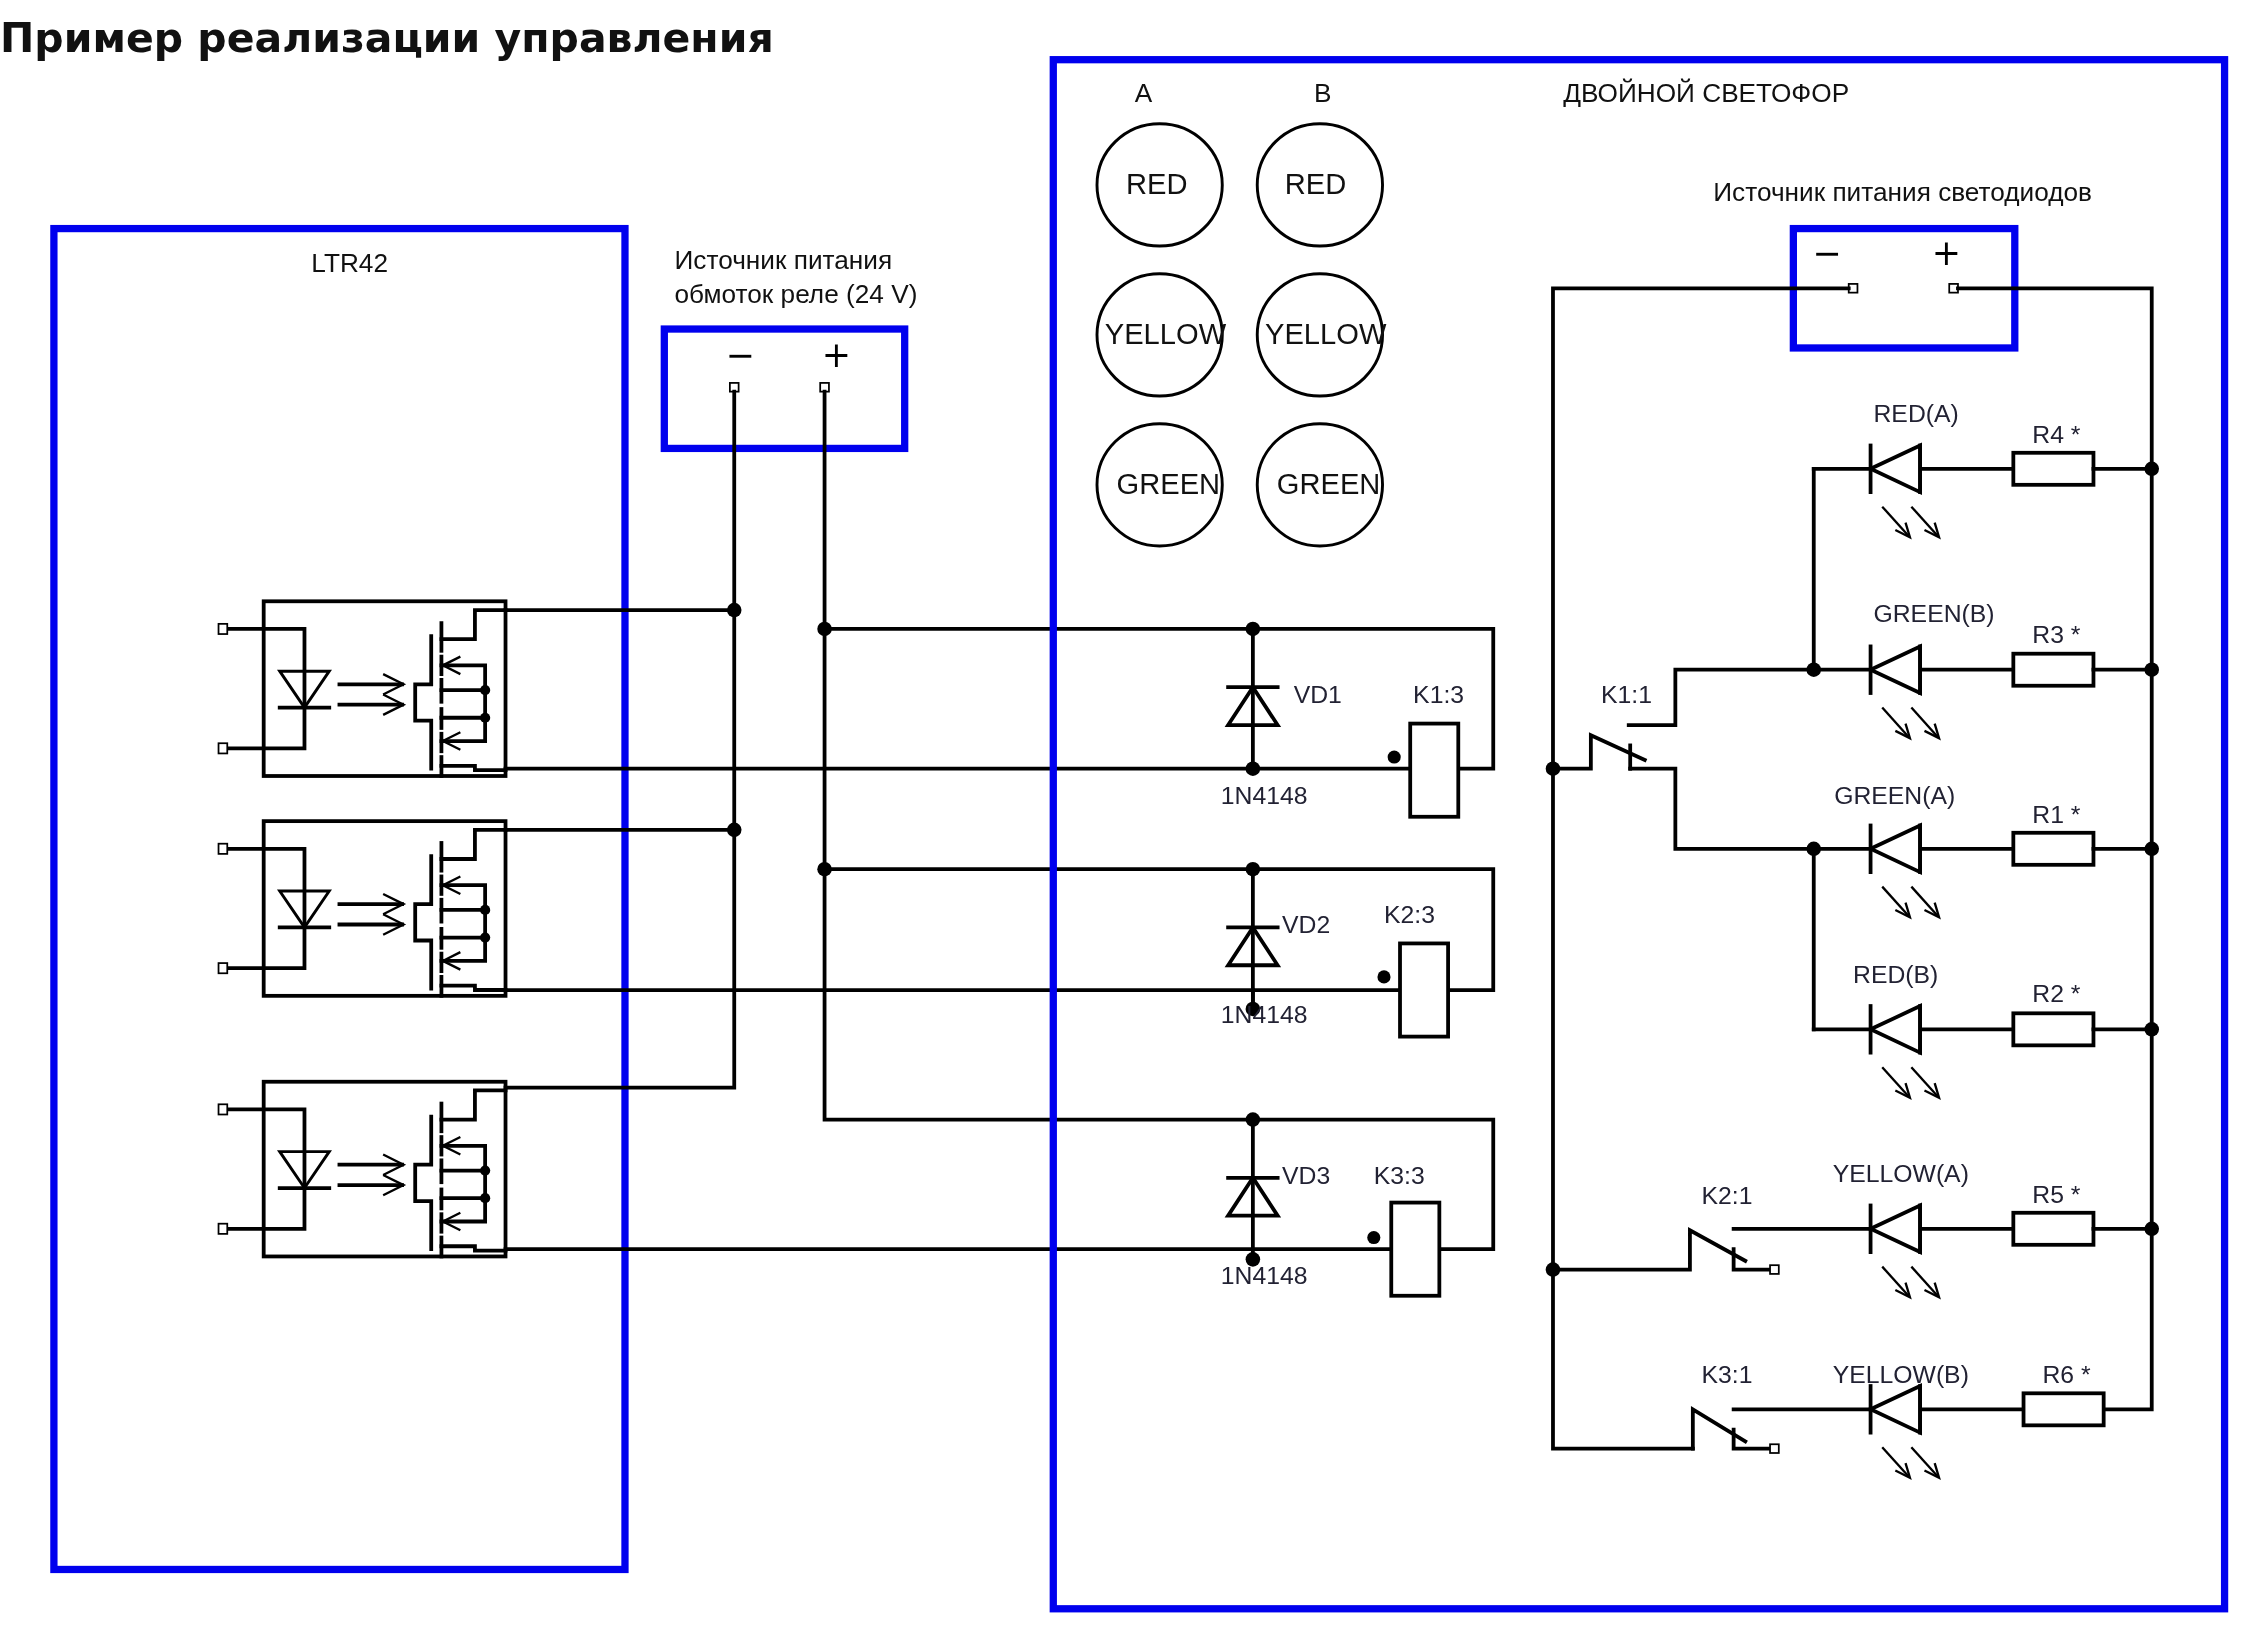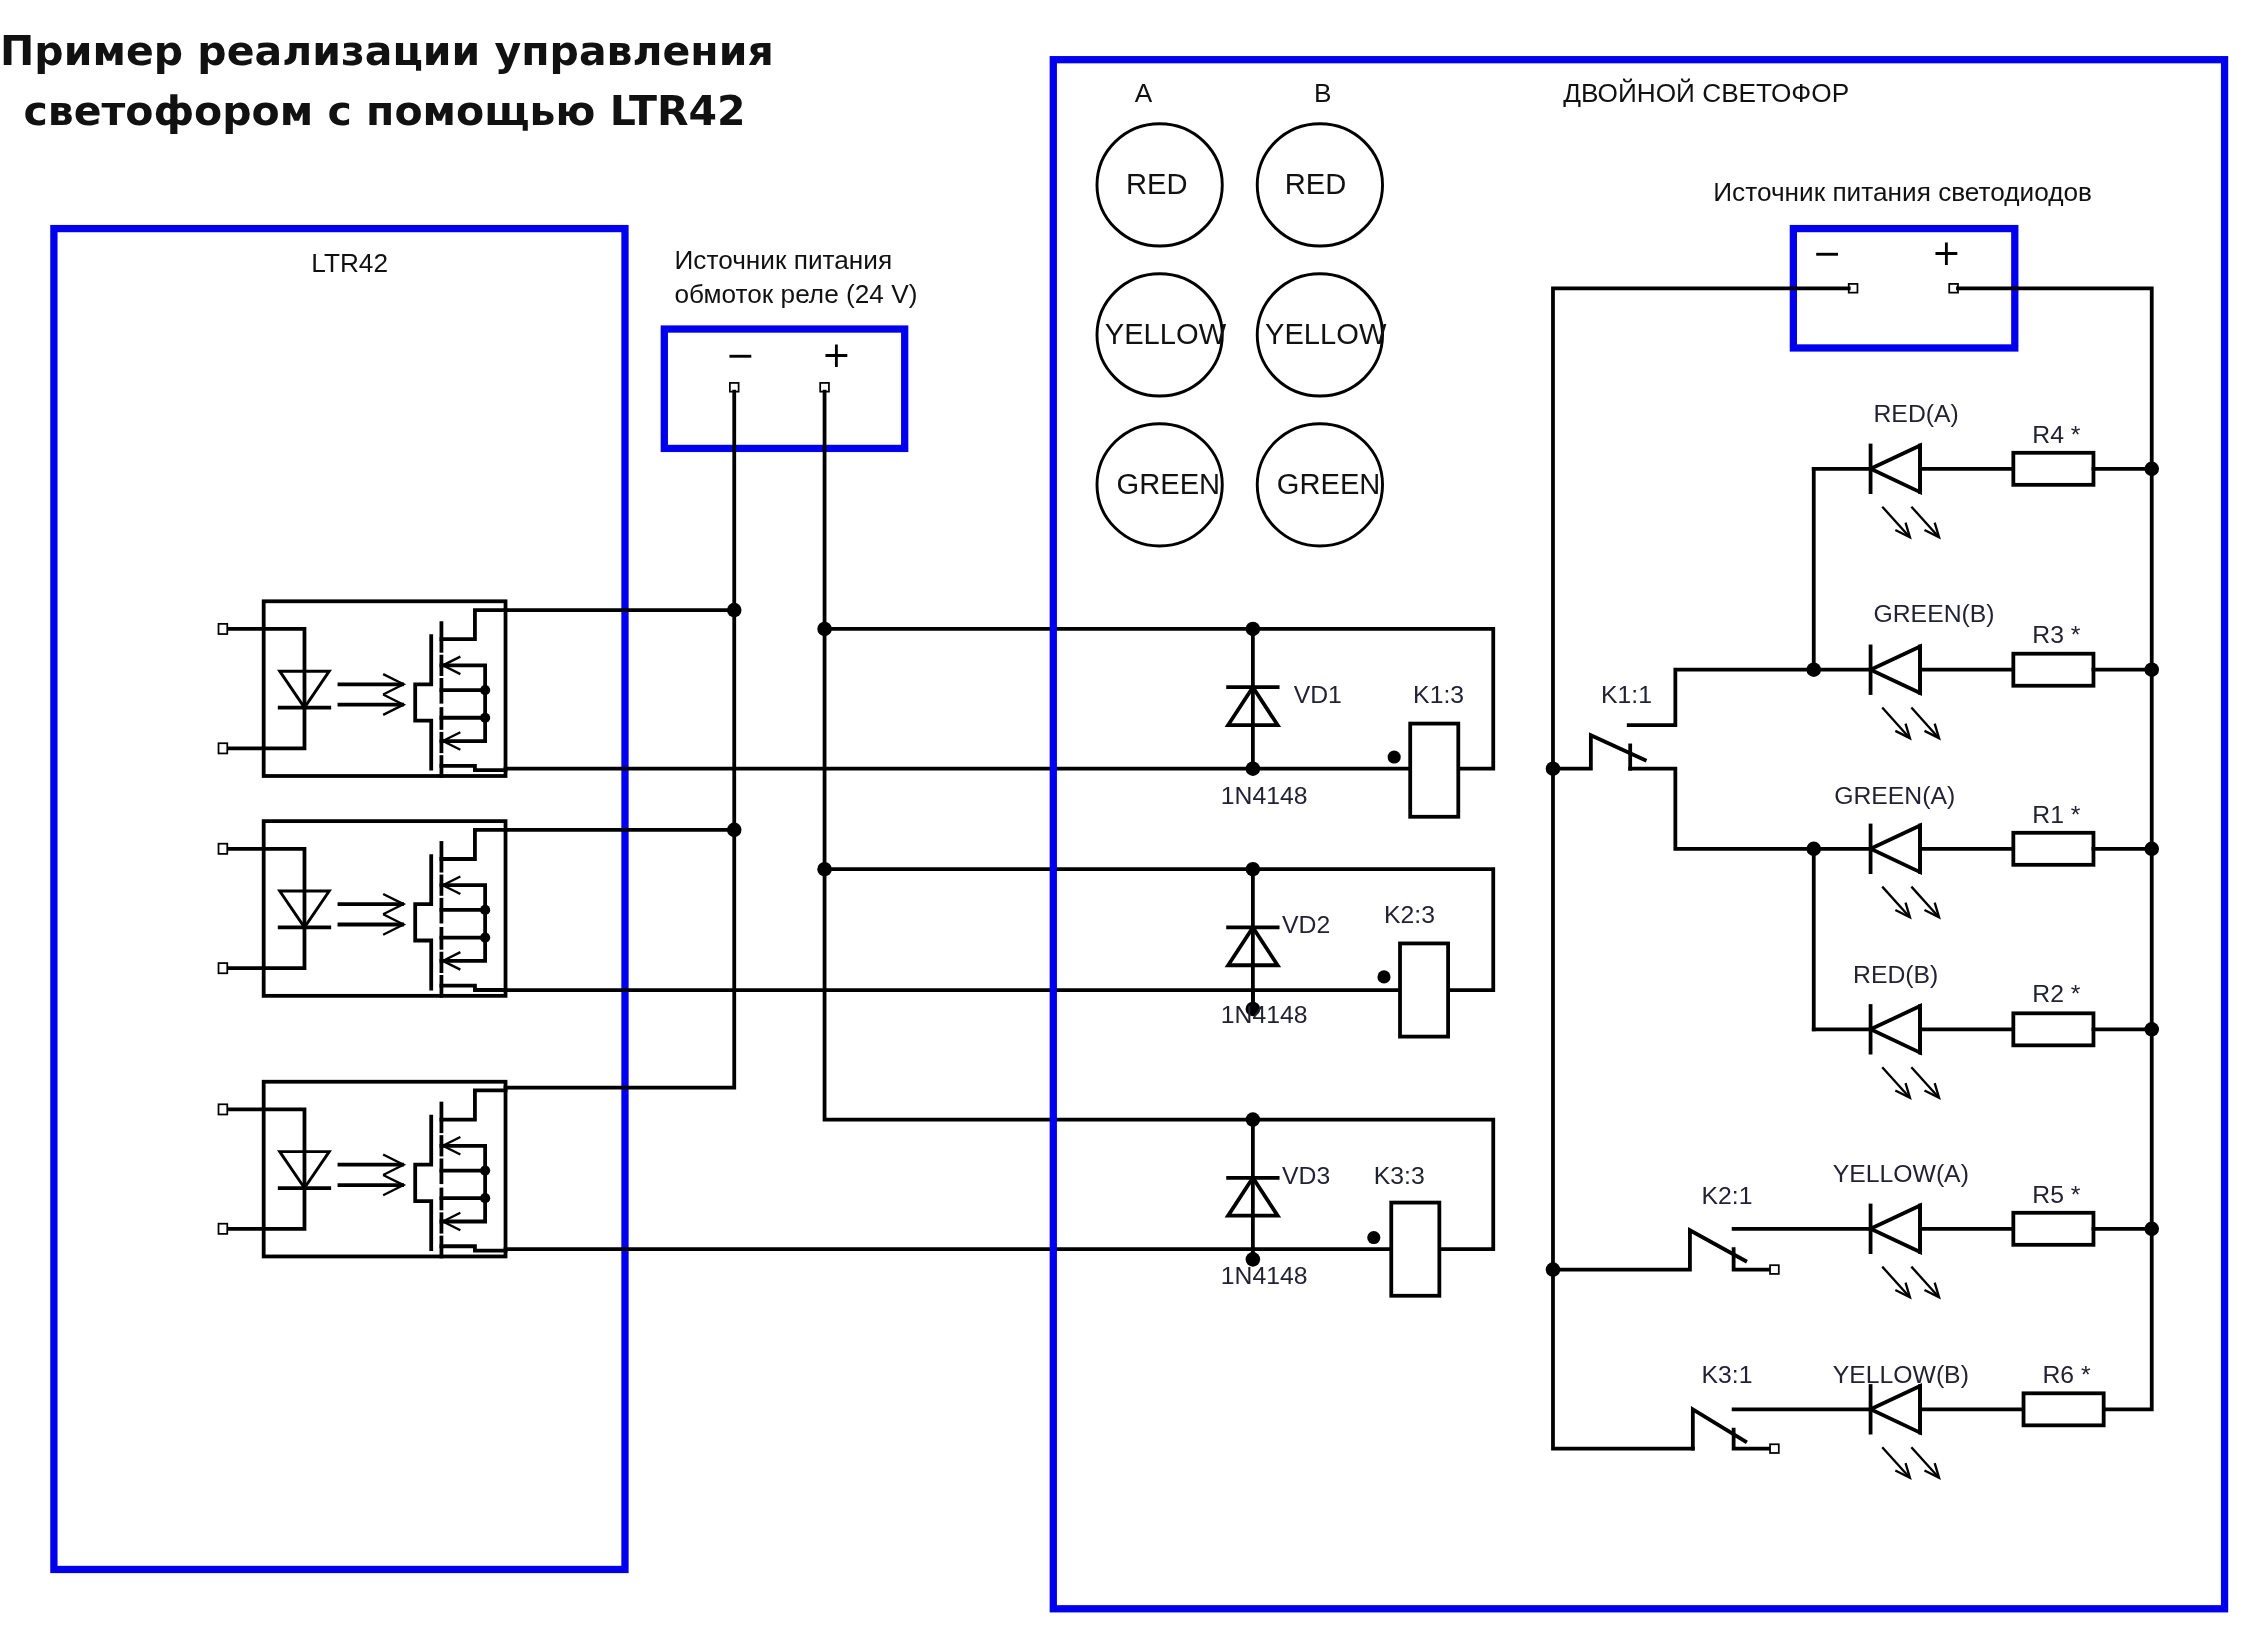--- a/index.html
+++ b/index.html
@@ -1,37 +1,36 @@
 <!DOCTYPE html>
 <html style="font-size:12px"><head>
 <meta charset="utf-8">
 <style>
   html,body{margin:0;padding:0;background:#ffffff;}
   body{width:2261px;height:1651px;overflow:hidden;position:relative;}
   #title{position:absolute;left:0;top:7.5px;width:769px;text-align:center;
-    font-family:"DejaVu Sans",sans-serif;font-weight:bold;font-size:41px;line-height:60px;color:#111;margin-top:13px;}
+    font-family:"DejaVu Sans",sans-serif;font-weight:bold;font-size:41px;line-height:60px;color:#111;}
   #title div{white-space:nowrap;}
   svg#schematic{position:absolute;left:0;top:0;width:2261px;height:1651px;}
   .wire{stroke:#000;stroke-width:2.6;fill:none;stroke-linecap:square;}
   .thin{stroke:#000;stroke-width:1.6;fill:none;}
   .blue{stroke:#0000ee;stroke-width:5;fill:none;}
   .lbl{font-family:"Liberation Sans",sans-serif;font-size:18px;fill:#111;}
   .lbl-s{font-family:"Liberation Sans",sans-serif;font-size:17px;fill:#223;}
   .lamp-t{font-family:"Liberation Sans",sans-serif;font-size:20px;fill:#111;text-anchor:middle;}
   .pm{font-family:"DejaVu Sans",sans-serif;font-size:24px;fill:#000;}
   .dot{fill:#000;}
   .term{fill:#fff;stroke:#000;stroke-width:1.2;}
   .res{fill:#fff;stroke:#000;stroke-width:2.6;}
 </style>
 </head>
 <body>
 
 <div id="title">
   <div>Пример реализации управления</div>
-  <div>светофором с помощью LTR42</div>
 </div>
 
 <svg id="schematic" viewBox="0 0 1552 1134" preserveAspectRatio="none">
   <defs>
 
     <g id="opto">
       <rect x="0" y="0" width="166" height="120" class="wire"></rect>
       <polyline points="-27,19 28,19 28,101 -27,101" class="wire"></polyline>
       <rect x="-31" y="15.5" width="6" height="7" class="term"></rect>
       <rect x="-31" y="97.5" width="6" height="7" class="term"></rect>

